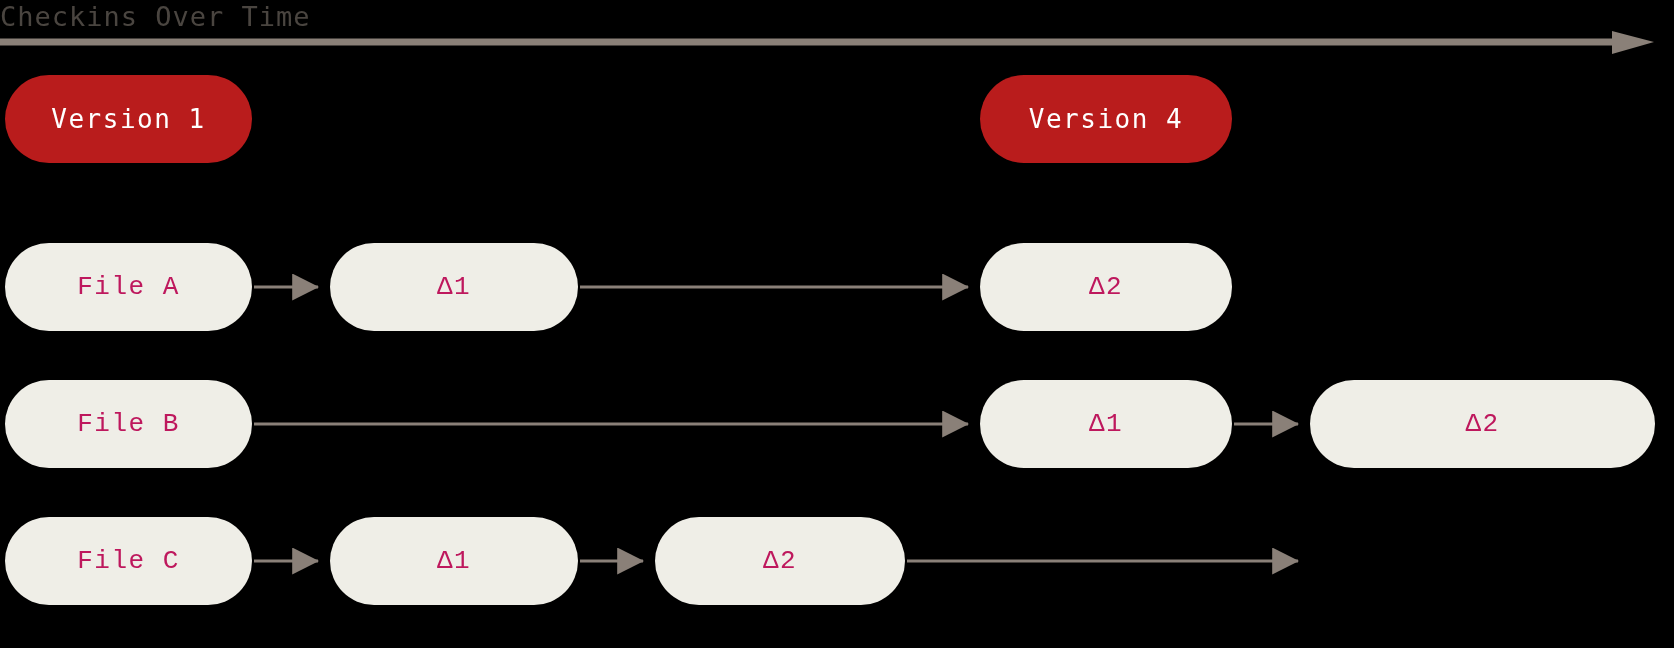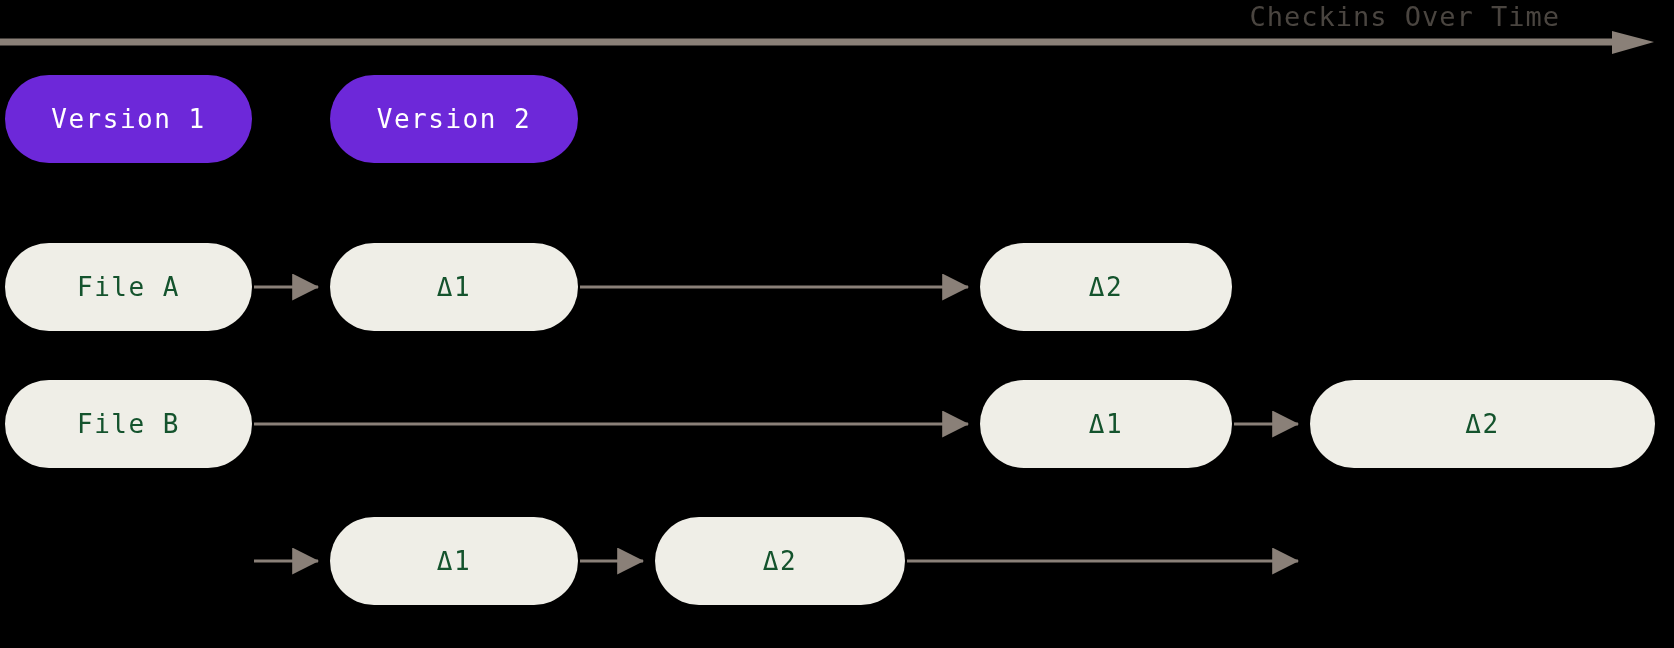--- a/index.html
+++ b/index.html
@@ -19,21 +19,21 @@
     background: #000000;
     font-family: "DejaVu Sans Mono", "Liberation Mono", monospace;
   }
 
   
   .title {
     position: absolute;
     left: 0;
     top: 2px;
     width: 1560px;
-    text-align: right;
+    text-align: left;
     color: #4a4540;
     font-size: 27px;
     letter-spacing: 1px;
     line-height: 30px;
     white-space: pre;
   }
 
   
   .axis {
     position: absolute;
@@ -63,26 +63,27 @@
     border-radius: 44px;
     display: flex;
     align-items: center;
     justify-content: center;
     font-size: 26px;
     letter-spacing: 1.5px;
     white-space: pre;
     user-select: none;
   }
   .pill-version {
-    background: #6d28d9;
+    background: #b91c1c;
     color: #FFFFFF;
   }
   .pill-file {
     background: #EFEEE7;
-    color: #14532d;
+    color: #be185d;
+    font-family: Liberation Mono, monospace;
   }
 
   
   .col-1 { left: 5px;    width: 247px; }
   .col-2 { left: 330px;  width: 248px; }
   .col-3 { left: 655px;  width: 250px; }
   .col-4 { left: 980px;  width: 252px; }
   .col-5 { left: 1310px; width: 345px; }
 
   
@@ -131,22 +132,22 @@
 
     <line x1="580" y1="561" x2="643" y2="561" stroke="#8A8078" stroke-width="3" marker-end="url(#ah)"></line>
 
     <line x1="907" y1="561" x2="1298" y2="561" stroke="#8A8078" stroke-width="3" marker-end="url(#ah)"></line>
   </svg>
 
   <div class="lane lane-versions">
     <div class="pill pill-version col-1">
       <span>Version 1</span>
     </div>
-    <div class="pill pill-version col-2">
-      <span>Version 2</span>
+    <div class="pill pill-version col-4">
+      <span>Version 4</span>
     </div>
   </div>
 
   <div class="lane lane-a">
     <div class="pill pill-file col-1">
       <span>File A</span>
     </div>
     <div class="pill pill-file col-2">
       <span>Δ1</span>
     </div>
@@ -161,20 +162,23 @@
     </div>
     <div class="pill pill-file col-4">
       <span>Δ1</span>
     </div>
     <div class="pill pill-file col-5">
       <span>Δ2</span>
     </div>
   </div>
 
   <div class="lane lane-c">
+    <div class="pill pill-file col-1">
+      <span>File C</span>
+    </div>
     <div class="pill pill-file col-2">
       <span>Δ1</span>
     </div>
     <div class="pill pill-file col-3">
       <span>Δ2</span>
     </div>
   </div>
 
 </div>
 

